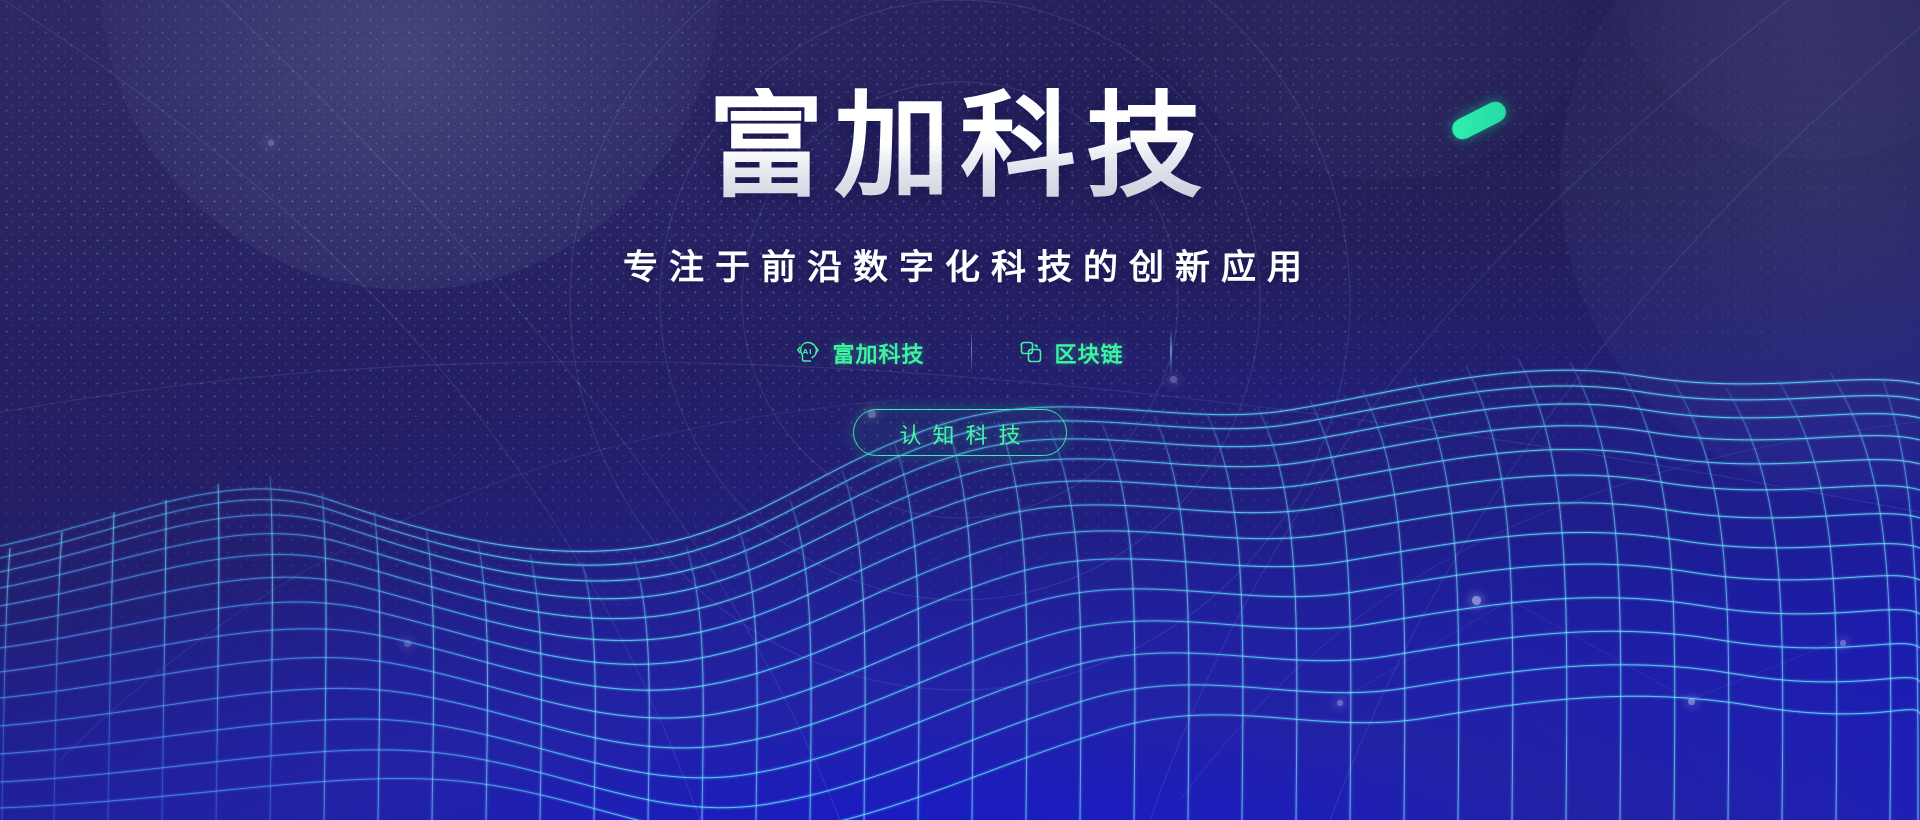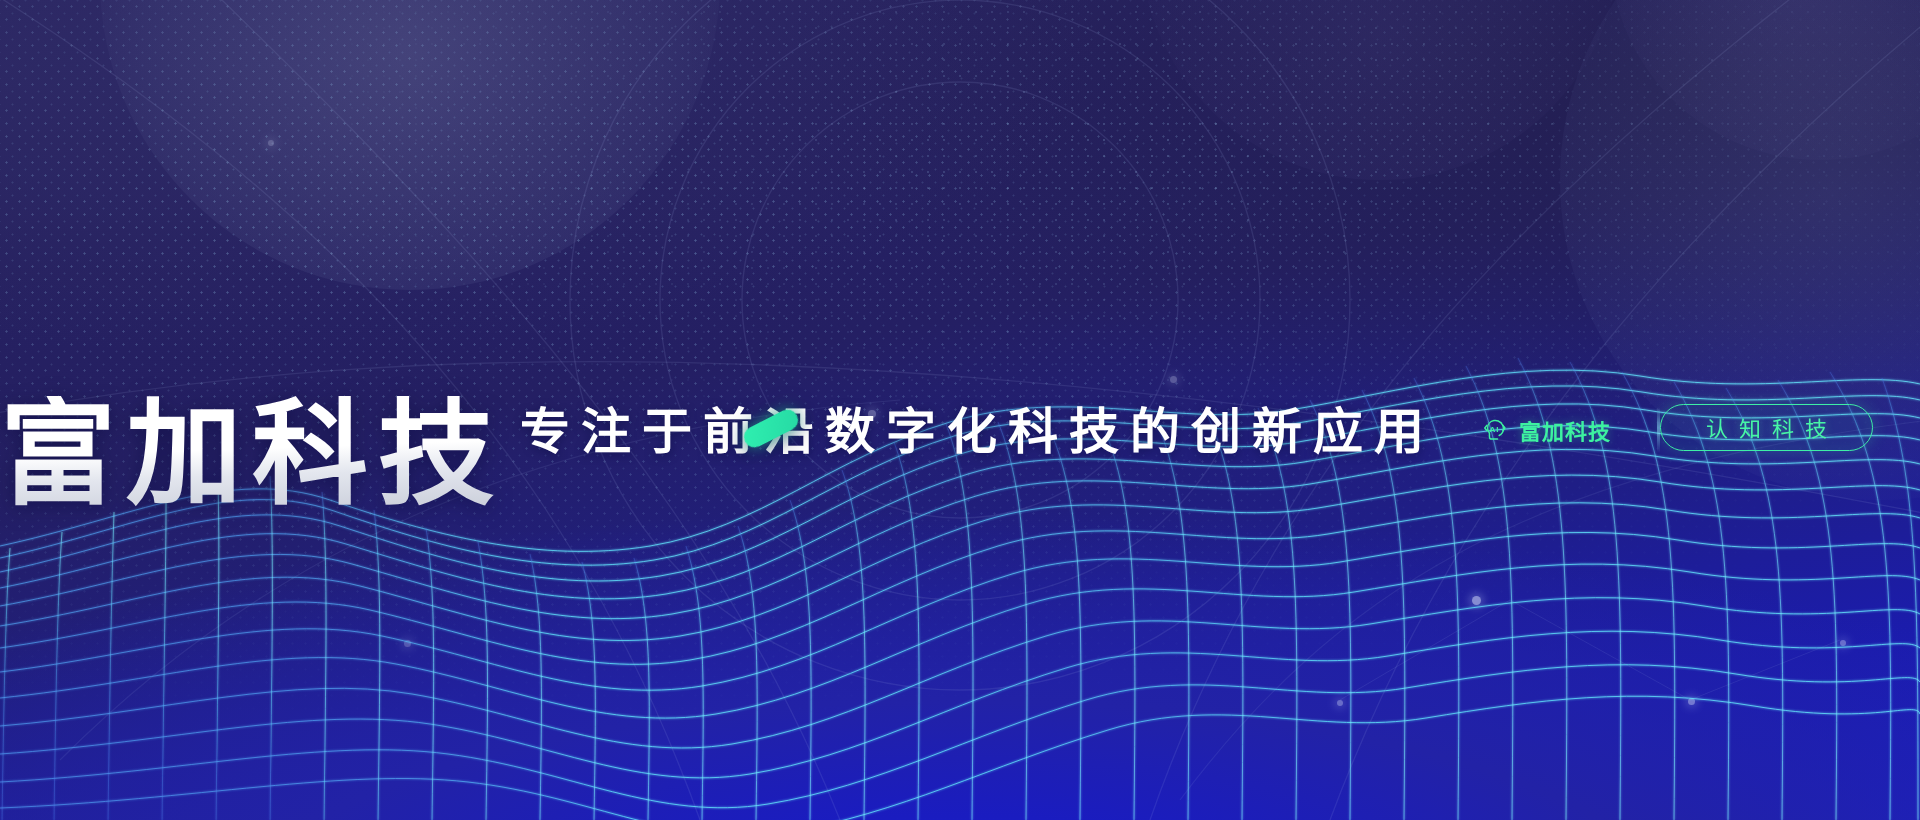--- a/index.html
+++ b/index.html
@@ -55,21 +55,21 @@
   .deco{ position:absolute; inset:0; pointer-events:none; }
 
   
   .spark{ position:absolute; border-radius:50%; background:#dce6ff;
           box-shadow:0 0 8px 3px rgba(200,218,255,.5); pointer-events:none; }
 
   
   .mesh{ position:absolute; left:0; bottom:0; width:1920px; height:470px; pointer-events:none; }
 
   
-  .content{ position:absolute; inset:0; display:flex; flex-direction:row; align-items:center; }
+  .content{ position:absolute; inset:0; display:flex; flex-direction:column; align-items:center; }
 
   .logo-title{
     margin-top:88px; position:relative;
     font-size:116px; line-height:1;
     font-weight:700; letter-spacing:10px;
     white-space:nowrap;
     background:linear-gradient(178deg,#ffffff 0%,#ffffff 46%,#e3e6ee 66%,#c8ccd8 100%);
     -webkit-background-clip:text; background-clip:text;
     -webkit-text-fill-color:transparent; color:transparent;
     filter:drop-shadow(0 3px 10px rgba(10,10,60,.55));
@@ -77,21 +77,21 @@
   .accent-stroke{
     position:absolute; left:742px; top:22px;
     width:58px; height:21px; border-radius:11px;
     background:linear-gradient(120deg,#2ff0b0,#26d9a4);
     transform:rotate(-27deg);
     box-shadow:0 0 14px rgba(45,235,170,.55);
   }
 
   .subtitle{
     margin-top:34px;
-    font-size:50px; font-weight:700; letter-spacing:11px;
+    font-size:35px; font-weight:700; letter-spacing:11px;
     color:#ffffff; white-space:nowrap;
     text-shadow:0 2px 10px rgba(8,10,60,.5);
     margin-left:16px;
   }
 
   .tags{
     margin-top:40px; display:flex; align-items:center;
     gap:0; white-space:nowrap;
   }
   .tag{
@@ -261,20 +261,30 @@
             <path d="M6.2 8.6 3.9 11.4l2.3 2.9"></path>
             <path d="M22.6 8.6l2.3 2.8-2.3 2.9"></path>
             <text x="14" y="15.6" font-family="'Liberation Sans',sans-serif" font-size="8.4" font-weight="700" fill="#3df2a0" stroke="none" text-anchor="middle">AI</text>
           </svg>
         </span>
         <span class="tag-label">富加科技</span>
       </div>
 
       <div class="divider"></div>
 
+      <div class="tag">
+        <span class="icon">
+          <svg width="26" height="26" viewBox="0 0 26 26" fill="none" stroke="#3df2a0" stroke-width="1.6" stroke-linecap="round" stroke-linejoin="round">
+            <rect x="3.5" y="3.5" width="11" height="11" rx="2.6"></rect>
+            <rect x="10.5" y="10.5" width="12" height="12" rx="2.6"></rect>
+            <path d="M17.2 6.4h1.6v1.8"></path>
+          </svg>
+        </span>
+        <span class="tag-label">区块链</span>
+      </div>
 
       <div class="divider"></div>
 
 
       <div class="divider"></div>
 
 
     </div>
 
     <div class="badge">认知科技</div>

